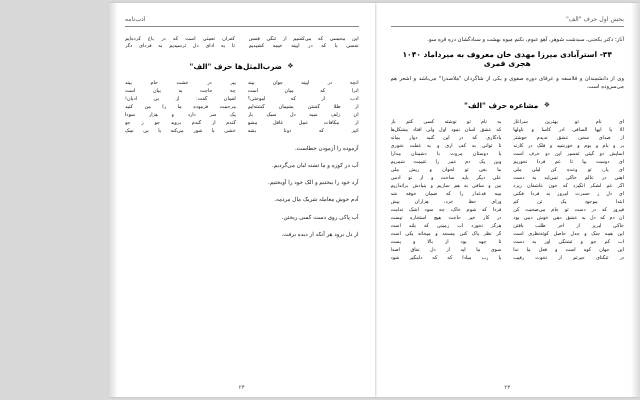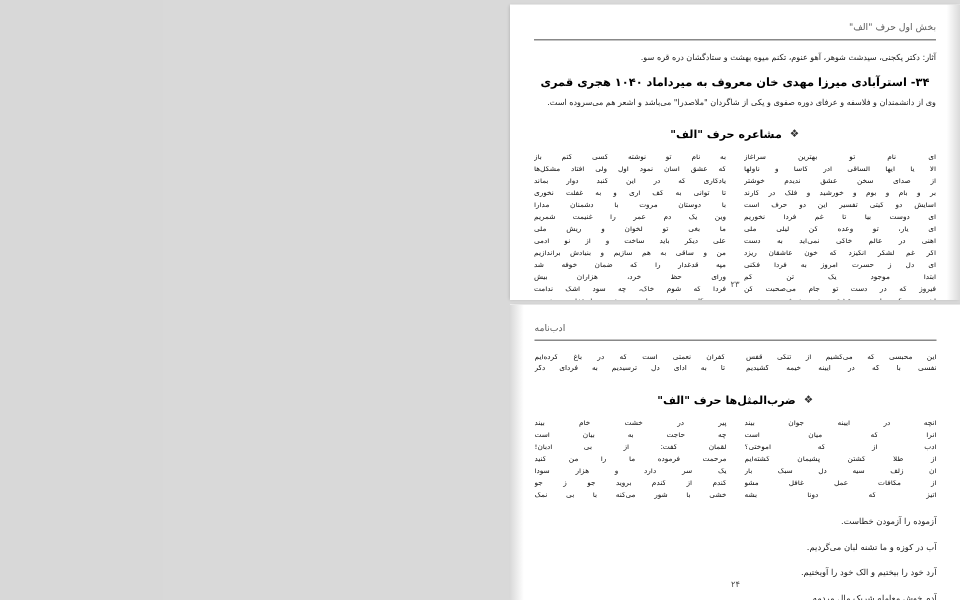--- a/index.html
+++ b/index.html
@@ -12,21 +12,21 @@
     background: #d8d8d8;
     font-family: "DejaVu Sans", "Liberation Sans", sans-serif;
   }
 
   #viewer {
     position: relative;
     width: 531px;
     height: 400px;
     background: #d9d9d9;
     display: flex;
-    flex-direction: column;
+    flex-direction: row;
     justify-content: center;
     align-items: flex-start;
   }
 
   
   .page {
     position: relative;
     background: #ffffff;
     width: 300px;
     height: 394px;

